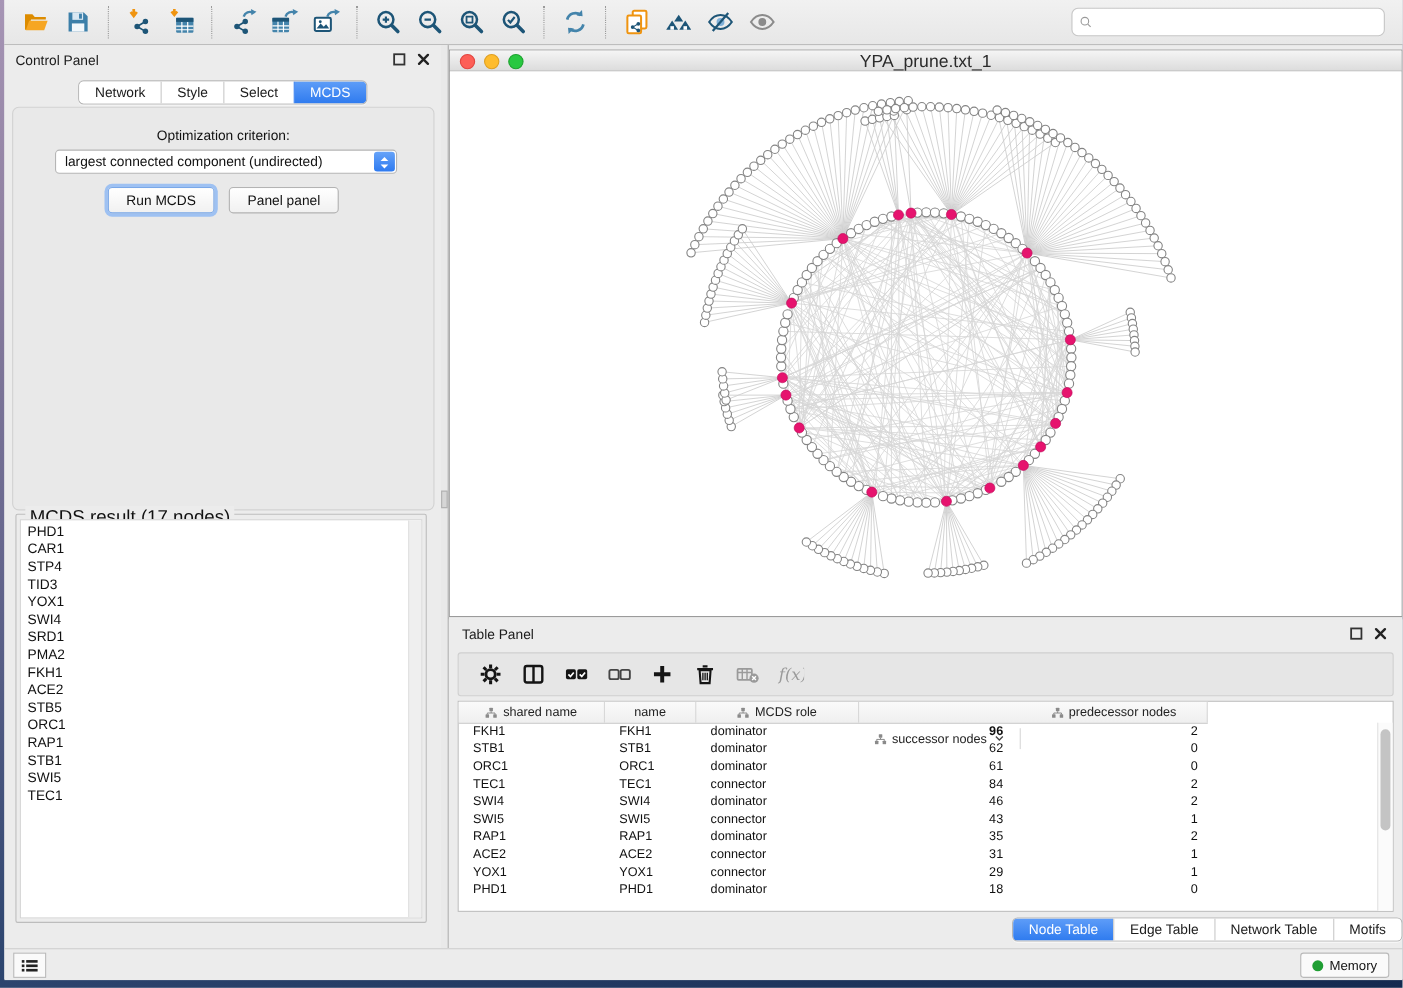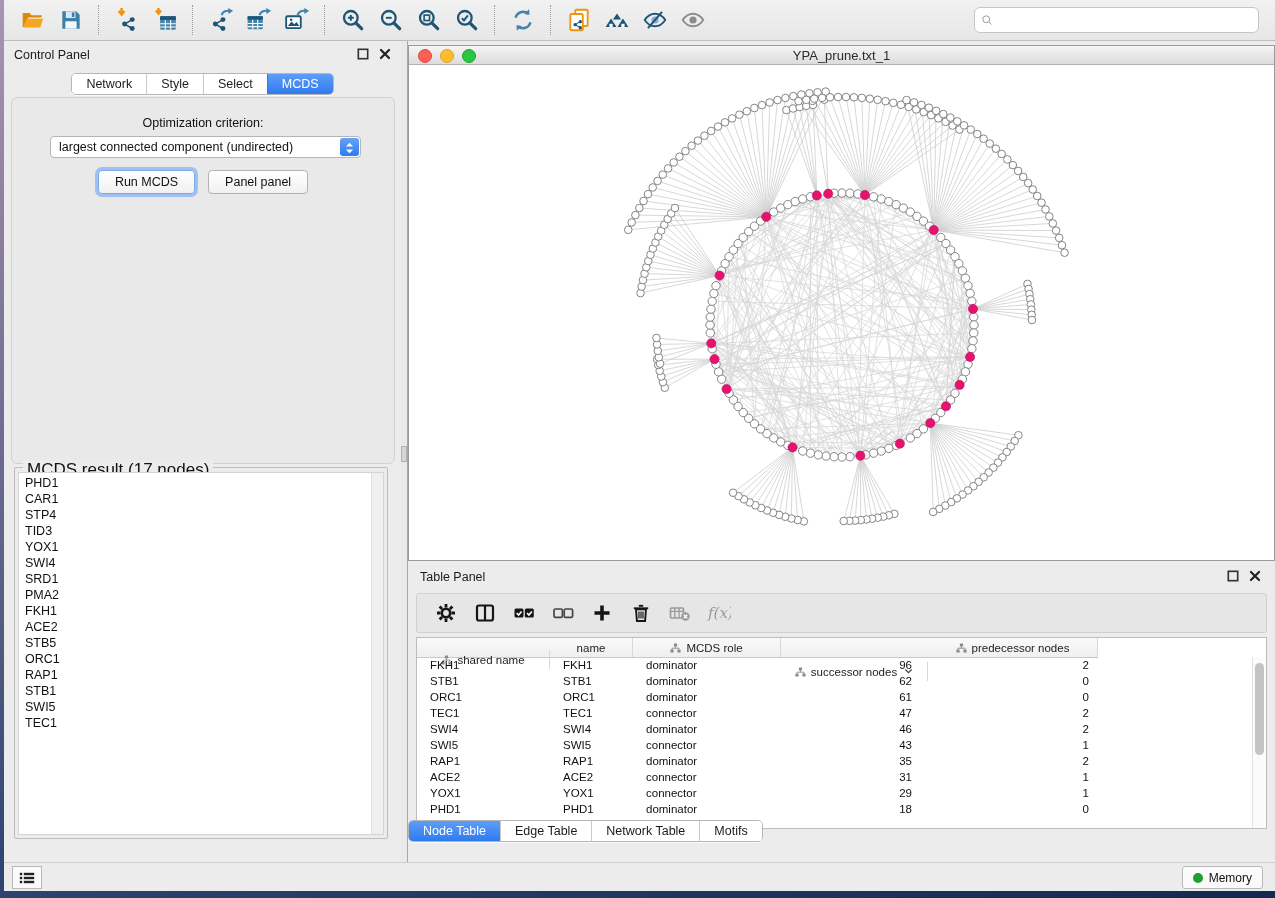--- a/index.html
+++ b/index.html
@@ -71,21 +71,21 @@
   
   .net-window{position:absolute;left:0;top:4px;width:867px;height:516px;background:#fff;
     border:1px solid #9b9b9b;box-sizing:border-box;}
   .net-titlebar{position:absolute;left:0;top:0;width:100%;height:19px;
     background:linear-gradient(#f5f5f5,#dcdcdc);border-bottom:1px solid #b2b2b2;box-sizing:border-box;}
   .lights{position:absolute;left:9px;top:3px;display:flex;gap:8px;}
   .light{width:12px;height:12px;border-radius:50%;}
   .light.red{background:#fd5f57;border:0.5px solid #e24640;}
   .light.yellow{background:#febc2e;border:0.5px solid #dfa023;}
   .light.green{background:#28c840;border:0.5px solid #1da32f;}
-  .net-title{position:absolute;left:0;top:2px;width:100%;text-align:center;font-size:13px;color:#2b2b2b;}
+  .net-title{position:absolute;left:0;top:2px;width:100%;text-align:center;font-size:16px;color:#2b2b2b;}
   .net-canvas{position:absolute;left:0;top:19px;width:865px;height:495px;background:#fff;}
 
   
   .table-panel{position:absolute;left:0;top:522px;width:867px;height:299px;background:#ececec;}
   .tp-title{position:absolute;left:12px;top:7px;font-size:12.5px;color:#1b1b1b;}
   .tp-winicons{position:absolute;right:14px;top:7px;display:flex;gap:10px;}
   .tp-winicons svg{width:12px;height:12px;}
   .tp-toolbar{position:absolute;left:8px;top:30px;width:851px;height:40px;background:#e6e6e6;
     border:1px solid #d0d0d0;border-radius:3px;display:flex;align-items:center;padding-left:16px;box-sizing:border-box;gap:13px;}
   .tp-toolbar .tbtn{width:26px;height:26px;margin:0;}
@@ -99,21 +99,21 @@
     border-right:1px solid #d8d8d8;box-sizing:border-box;height:19px;}
   .th svg.tree{width:11px;height:10px;}
   .th svg.chev{width:9px;height:7px;margin-left:2px;}
   .tbody{position:absolute;left:0;top:19px;right:13px;bottom:0;}
   .tr{display:flex;height:16px;}
   .td{font-size:11.5px;color:#111;box-sizing:border-box;white-space:nowrap;overflow:hidden;line-height:16px;}
   .td.num{text-align:right;}
   .tscroll{position:absolute;right:0;top:19px;bottom:0;width:13px;background:#fbfbfb;border-left:1px solid #e2e2e2;}
   .tthumb{position:absolute;left:2px;top:6px;width:9px;height:92px;border-radius:5px;background:#c4c4c4;}
 
-  .tp-tabs{position:absolute;left:0;top:257px;width:100%;display:flex;justify-content:flex-start;}
+  .tp-tabs{position:absolute;left:0;top:271px;width:100%;display:flex;justify-content:flex-end;}
 
   
   .status-bar{position:absolute;left:0;top:862px;width:100%;height:28px;background:#ececec;
     border-top:1px solid #cfcfcf;}
   .list-btn{position:absolute;left:8px;top:3px;width:28px;height:21px;background:#fafafa;
     border:1px solid #b9b9b9;display:flex;align-items:center;justify-content:center;}
   .list-btn svg{width:16px;height:14px;}
   .mem-btn{position:absolute;right:12px;top:3px;height:21px;padding:0 10px;background:#fafafa;
     border:1px solid #b9b9b9;border-radius:3px;display:flex;align-items:center;gap:6px;font-size:12px;color:#111;}
   .dot{width:10px;height:10px;border-radius:50%;background:#1f9e33;}
@@ -1150,21 +1150,21 @@
               </svg>
             </div>
             <div class="tbtn">
               <svg viewBox="0 0 24 24">
                 <text x="1" y="17" font-size="15" font-style="italic" font-family="DejaVu Serif,serif" fill="#9a9a9a">f(x)</text>
               </svg>
             </div>
           </div>
         <div class="ntable">
           <div class="thead" id="thead">
-              <div class="th" style="width: 133px; margin-top: 12px;">
+              <div class="th" style="width: 133px;">
                 <svg class="tree" viewBox="0 0 11 10">
                   <g fill="#8a8a8a">
                     <rect x="3.9" y="0.4" width="3.2" height="3.2" rx=".5"></rect>
                     <rect x="0.4" y="6.4" width="3.2" height="3.2" rx=".5"></rect>
                     <rect x="7.4" y="6.4" width="3.2" height="3.2" rx=".5"></rect>
                   </g>
                   <path d="M5.5 3.6v1.6M2 6.4V5.2h7v1.2" stroke="#8a8a8a" fill="none" stroke-width=".9"></path>
                 </svg>
                 <span>shared name</span>
               </div>
@@ -1206,42 +1206,42 @@
                   <path d="M5.5 3.6v1.6M2 6.4V5.2h7v1.2" stroke="#8a8a8a" fill="none" stroke-width=".9"></path>
                 </svg>
                 <span>predecessor nodes</span>
               </div>
             </div>
           <div class="tbody" id="tbody">
               <div class="tr">
                 <div class="td" style="width: 133px; padding-left: 13px;">FKH1</div>
                 <div class="td" style="width: 83px; padding-left: 13px;">FKH1</div>
                 <div class="td" style="width: 148px; padding-left: 13px;">dominator</div>
-                <div class="td num" style="width: 147px; padding-right: 16px;">96</div>
+                <div class="td num" style="width: 147px; padding-right: 16px; font-weight: bold;">96</div>
                 <div class="td num" style="width: 170px; padding-right: 9px;">2</div>
               </div>
               <div class="tr">
                 <div class="td" style="width: 133px; padding-left: 13px;">STB1</div>
                 <div class="td" style="width: 83px; padding-left: 13px;">STB1</div>
                 <div class="td" style="width: 148px; padding-left: 13px;">dominator</div>
                 <div class="td num" style="width: 147px; padding-right: 16px;">62</div>
                 <div class="td num" style="width: 170px; padding-right: 9px;">0</div>
               </div>
               <div class="tr">
                 <div class="td" style="width: 133px; padding-left: 13px;">ORC1</div>
                 <div class="td" style="width: 83px; padding-left: 13px;">ORC1</div>
                 <div class="td" style="width: 148px; padding-left: 13px;">dominator</div>
                 <div class="td num" style="width: 147px; padding-right: 16px;">61</div>
                 <div class="td num" style="width: 170px; padding-right: 9px;">0</div>
               </div>
               <div class="tr">
                 <div class="td" style="width: 133px; padding-left: 13px;">TEC1</div>
                 <div class="td" style="width: 83px; padding-left: 13px;">TEC1</div>
                 <div class="td" style="width: 148px; padding-left: 13px;">connector</div>
-                <div class="td num" style="width: 147px; padding-right: 16px;">47</div>
+                <div class="td num" style="width: 147px; padding-right: 16px;">84</div>
                 <div class="td num" style="width: 170px; padding-right: 9px;">2</div>
               </div>
               <div class="tr">
                 <div class="td" style="width: 133px; padding-left: 13px;">SWI4</div>
                 <div class="td" style="width: 83px; padding-left: 13px;">SWI4</div>
                 <div class="td" style="width: 148px; padding-left: 13px;">dominator</div>
                 <div class="td num" style="width: 147px; padding-right: 16px;">46</div>
                 <div class="td num" style="width: 170px; padding-right: 9px;">2</div>
               </div>
               <div class="tr">

